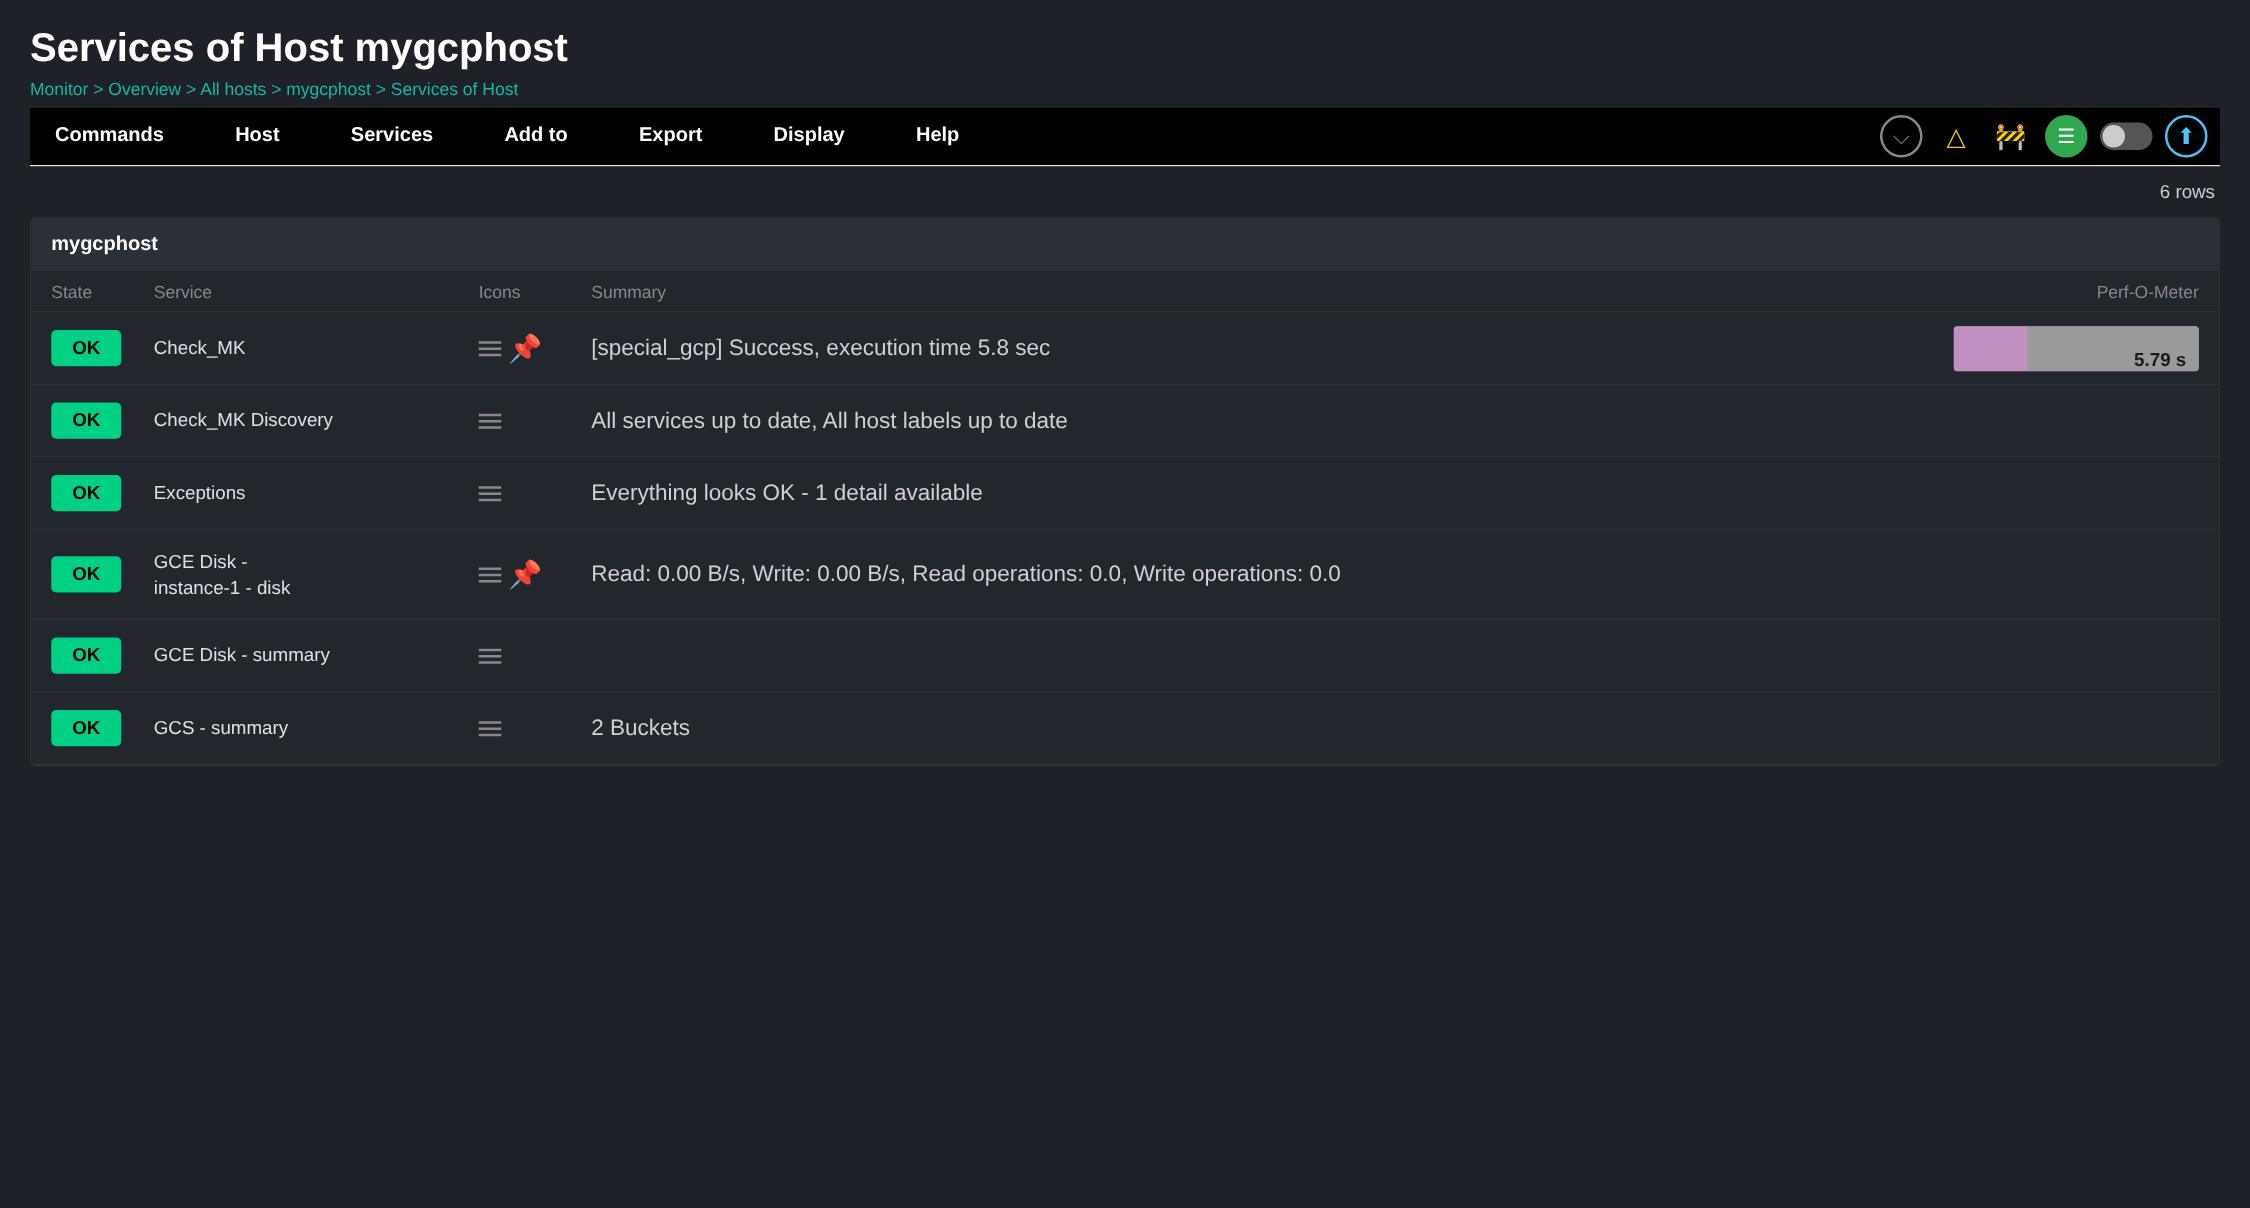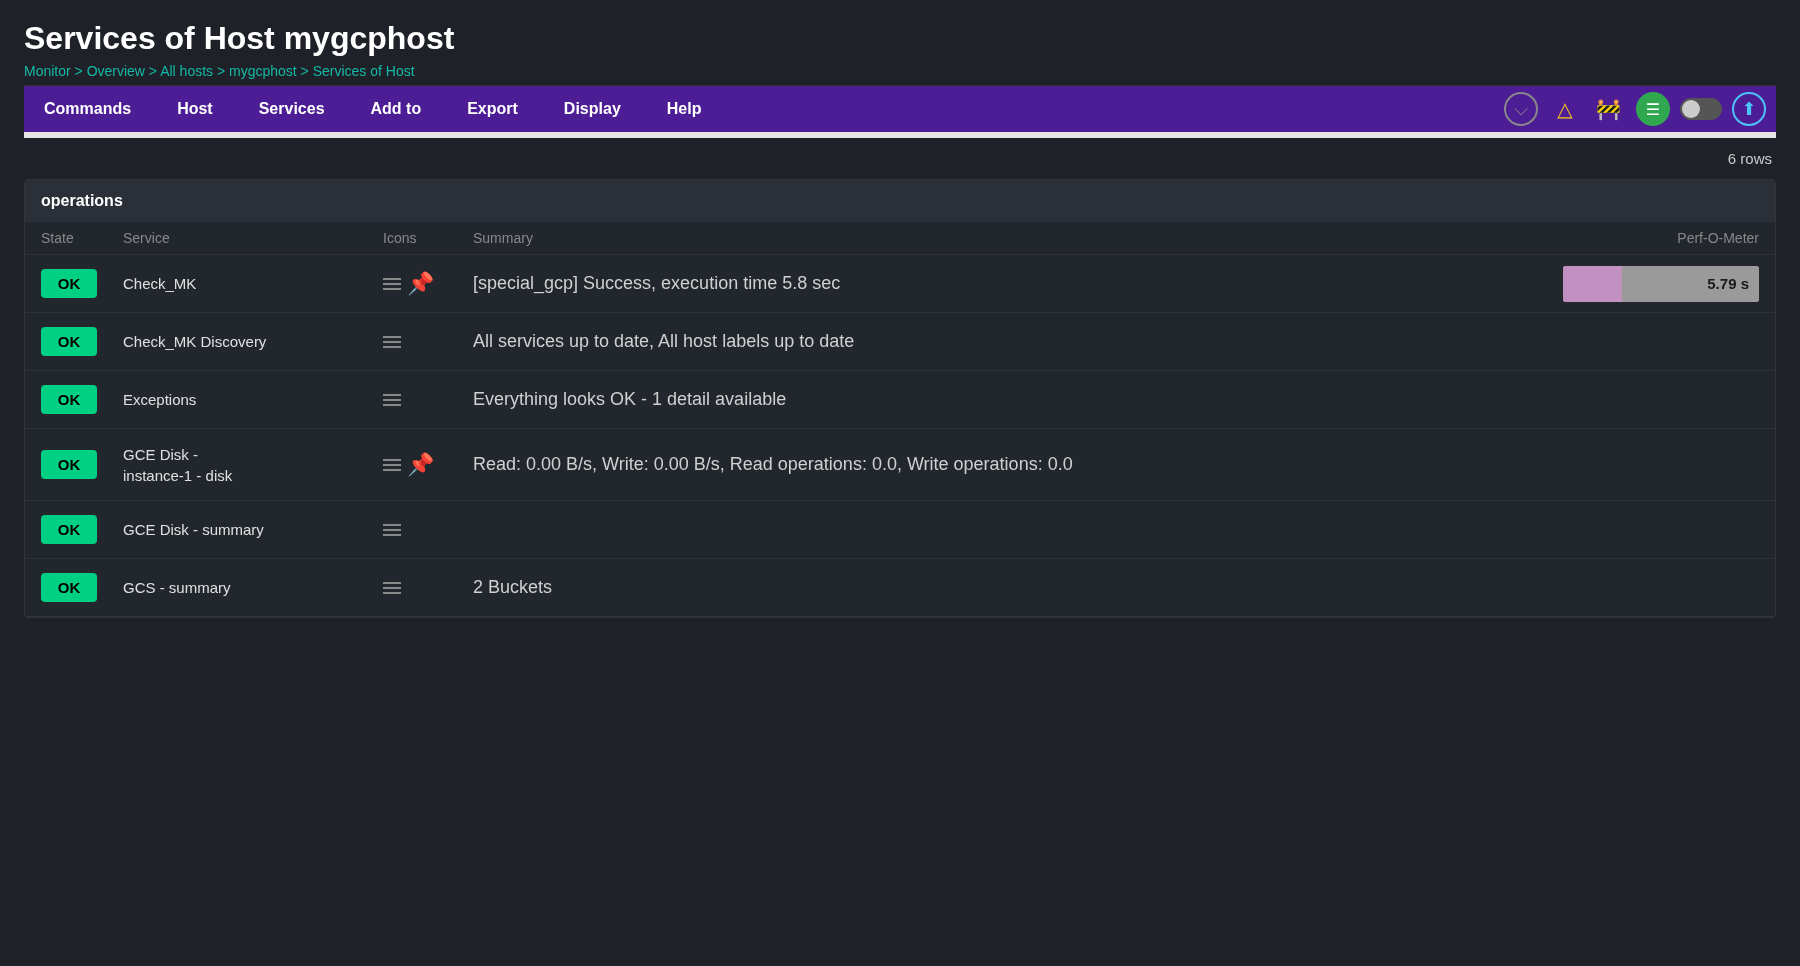--- a/index.html
+++ b/index.html
@@ -22,26 +22,26 @@
 
     .breadcrumb {
       font-size: 14px;
       color: #14b8a6;
       margin-bottom: 6px;
     }
 
     .navbar {
       display: flex;
       align-items: center;
-      background-color: #4c1d95;
+      background-color: #000000;
       border-top: 1px solid #333;
-      border-bottom: 6px solid #e5e5e5;
+      border-bottom: 1px solid #e5e5e5;
       padding: 0;
       margin-bottom: 0;
-      gap: 6px;
+      gap: 17px;
     }
 
     .nav-item {
       color: #ffffff;
       font-weight: 600;
       font-size: 16px;
       padding: 14px 20px;
       cursor: pointer;
       white-space: nowrap;
       user-select: none;
@@ -232,21 +232,21 @@
       justify-content: flex-end;
     }
 
     .perf-bar-container {
       width: 222px;
       height: 36px;
       background: #c8a0c8;
       border-radius: 3px;
       position: relative;
       display: flex;
-      align-items: center;
+      align-items: flex-end;
       justify-content: flex-end;
       overflow: hidden;
     }
 
     .perf-bar-fill {
       position: absolute;
       left: 0;
       top: 0;
       height: 100%;
       background: #c8a0c8;
@@ -291,21 +291,21 @@
     <div class="nav-icon-btn green-circle">☰</div>
     <div class="toggle-switch"></div>
     <div class="nav-icon-btn upload-circle">⬆</div>
   </div>
 </nav>
 
 <div class="rows-count">6 rows</div>
 
 <div style="border: 1px solid #333; border-radius: 4px; overflow: hidden;">
 
-  <div class="host-name-cell">operations</div>
+  <div class="host-name-cell">mygcphost</div>
 
   <div class="col-headers">
     <div class="col-header">State</div>
     <div class="col-header">Service</div>
     <div class="col-header">Icons</div>
     <div class="col-header">Summary</div>
     <div class="col-header right">Perf-O-Meter</div>
   </div>
 
   <div class="service-row">

